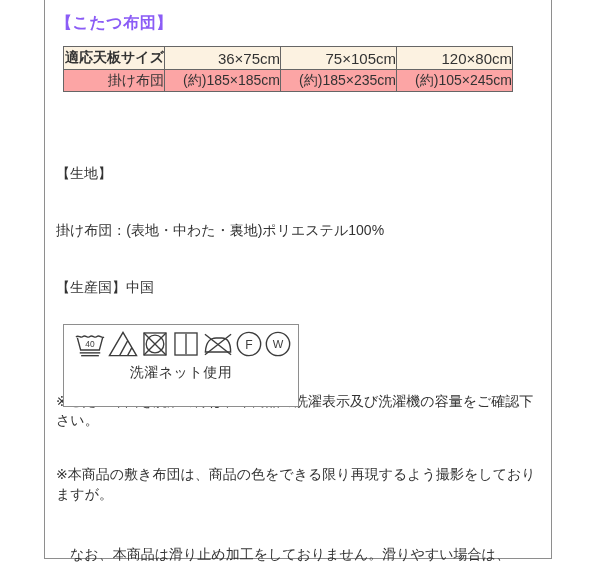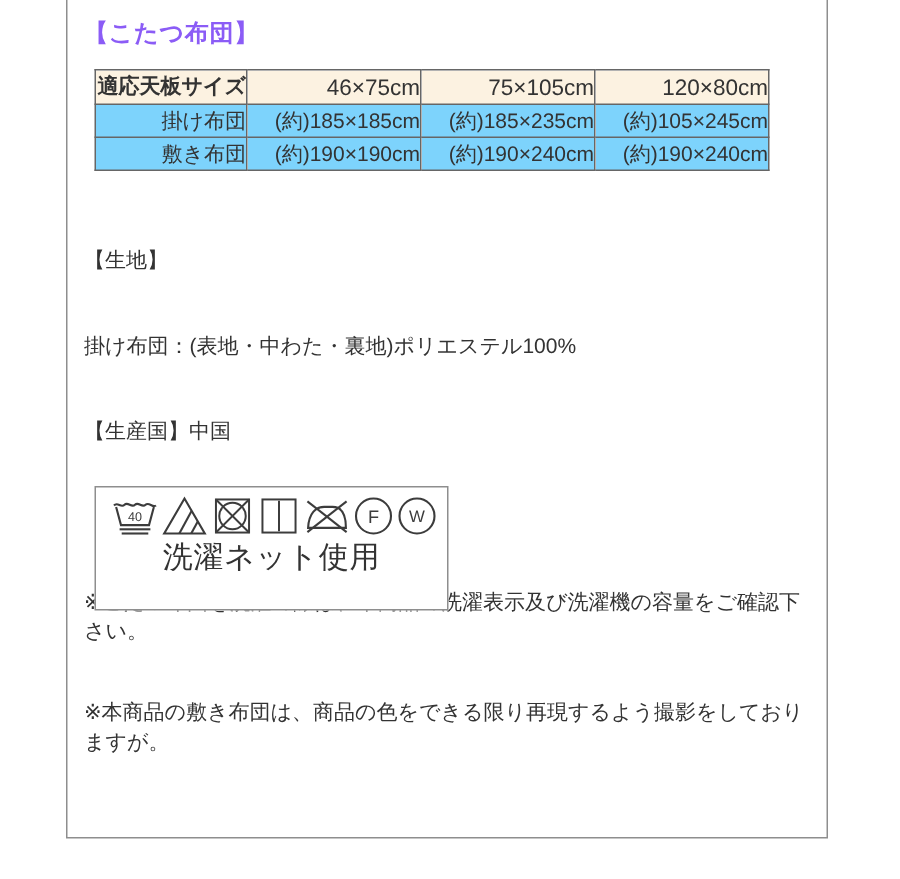--- a/index.html
+++ b/index.html
@@ -20,66 +20,60 @@
     background:#ffffff;
   }
   table.size-table th,table.size-table td{
     border:1px solid #666666;text-align:right;vertical-align:middle;padding:0;
     color:#333333;overflow:hidden;white-space:nowrap;
   }
   table.size-table tr.hdr{height:23px;}
   table.size-table tr.datarow{height:22px;}
   table.size-table th{background:#fcf2e1;font-size:15px;font-weight:normal;}
   table.size-table th.corner{font-size:14px;font-weight:bold;}
-  table.size-table td{font-size:14px;background:#7dd3fc;}
+  table.size-table td{font-size:14px;background:#fca5a5;}
   .c0{width:100px;} .c1{width:115px;} .c2{width:115px;} .c3{width:115px;}
   .textblock{
     position:absolute;left:11px;font-size:14px;color:#333333;white-space:pre-wrap;
   }
   .textblock.upper{top:133px;line-height:19px;width:490px;}
   .textblock.lower{top:431px;line-height:20px;width:490px;}
   .care-box{
     position:absolute;left:18px;top:331px;width:236px;height:83px;
     border:1px solid #8e8e8e;box-sizing:border-box;background:#ffffff;
   }
   .symbols{display:flex;align-items:center;padding:5px 0 0 10px;}
   .symbols .sym{display:block;margin-right:1px;}
   .care-caption{
-    text-align:center;font-size:20px;line-height:19px;color:#333333;letter-spacing:0.5px;
+    text-align:center;font-size:14px;line-height:19px;color:#333333;letter-spacing:0.5px;
   }
   .care-caption.first{margin-top:5px;}
   svg.glyph{stroke:#3c3c3c;fill:none;stroke-width:1.5;}
   svg.glyph text{stroke:none;fill:#3c3c3c;font-family:"Liberation Sans","DejaVu Sans",sans-serif;}
 </style>
 </head>
 <body>
 
 <div class="panel">
 
   <div class="title">【こたつ布団】</div>
 
   <table class="size-table">
     <tbody>
         <tr class="hdr">
       <th class="corner c0">適応天板サイズ</th>
-      <th class="c1">46×75cm</th>
+      <th class="c1">36×75cm</th>
       <th class="c2">75×105cm</th>
       <th class="c3">120×80cm</th>
     </tr>
     <tr class="datarow">
       <td class="c0">掛け布団</td>
       <td class="c1">(約)185×185cm</td>
       <td class="c2">(約)185×235cm</td>
       <td class="c3">(約)105×245cm</td>
-    </tr>
-    <tr class="datarow">
-      <td class="c0">敷き布団</td>
-      <td class="c1">(約)190×190cm</td>
-      <td class="c2">(約)190×240cm</td>
-      <td class="c3">(約)190×240cm</td>
     </tr>
   </tbody>
     </table>
 
   <div class="textblock upper">
     <div>【生地】</div>
     <div>掛け布団：(表地・中わた・裏地)ポリエステル100%</div>
     <div>【生産国】中国</div>
     <div>【注意事項】</div>
     <div>※こたつ布団を洗濯の際は、本商品の洗濯表示及び洗濯機の容量をご確認下さい。</div>
@@ -130,19 +124,20 @@
       <svg class="glyph sym" width="28" height="28" viewBox="0 0 30 30">
         <circle cx="15" cy="15" r="12.5"></circle>
         <text x="15" y="19.5" font-size="12" text-anchor="middle">W</text>
       </svg>
     </div>
     <div class="care-caption first">洗濯ネット使用</div>
   </div>
 
   <div class="textblock lower">
     <div>※本商品の敷き布団は、商品の色をできる限り再現するよう撮影をしておりますが。</div>
+    <div>　なお、本商品は滑り止め加工をしておりません。滑りやすい場合は、</div>
     
     
     
     
   </div>
 
 </div>
 
 </body></html>

